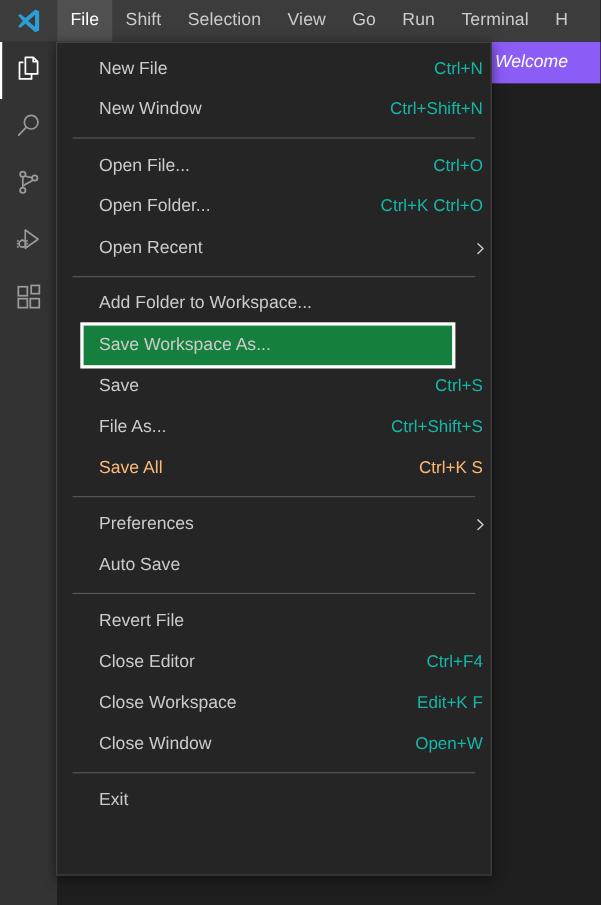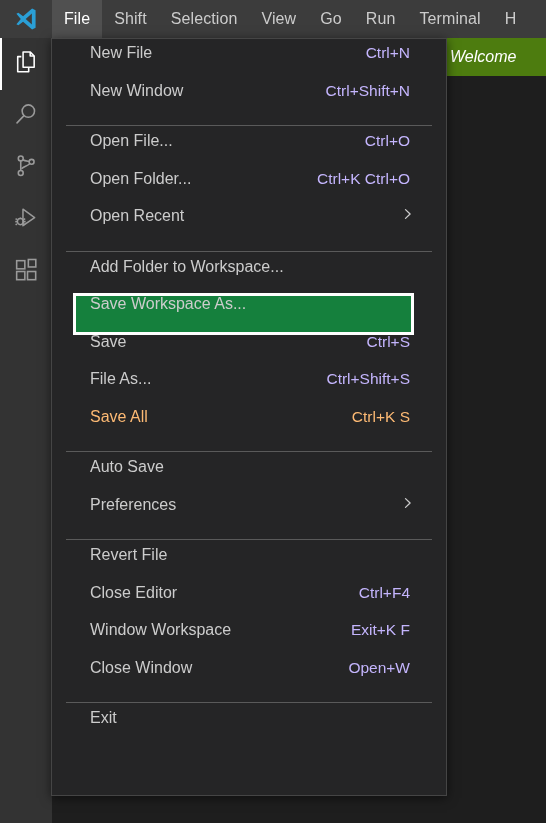--- a/index.html
+++ b/index.html
@@ -102,21 +102,21 @@
     width: 494px;
     height: 38px;
     background: #252526;
   }
   .tab {
     position: absolute;
     left: 384px;
     top: 0;
     height: 38px;
     min-width: 110px;
-    background: #4d7c0f;
+    background: #8b5cf6;
     display: flex;
     align-items: center;
     padding: 0 14px;
   }
   .tab-label {
     color: #ffffff;
     font-size: 16px;
     font-style: italic;
     white-space: nowrap;
   }
@@ -145,29 +145,29 @@
     border: 1px solid #454545;
     box-shadow: 0 2px 10px rgba(0,0,0,0.55);
     z-index: 40;
     padding: 5px 0;
   }
 
   .mrow {
     position: relative;
     height: 37.5px;
     display: flex;
-    align-items: flex-start;
-    padding: 0 36px 0 38px;
+    align-items: center;
+    padding: 0 7px 0 38px;
     color: #cccccc;
     font-size: 16px;
     white-space: nowrap;
   }
   .mrow .label { flex: 1 1 auto; }
   .mrow .accel {
-    color: #c4b5fd;
+    color: #14b8a6;
     font-size: 15.5px;
     flex: 0 0 auto;
     padding-left: 20px;
   }
   .mrow.disabled .label,
   .mrow.disabled .accel { color: #fdba74; }
 
   .mrow.focused {
     outline: 3px solid #ffffff;
     outline-offset: -1px;
@@ -325,39 +325,39 @@
       <div class="mrow">
         <span class="label">File As...</span>
         <span class="accel">Ctrl+Shift+S</span>
       </div>
       <div class="mrow disabled">
         <span class="label">Save All</span>
         <span class="accel">Ctrl+K S</span>
       </div>
       <div class="sep"></div>
       <div class="mrow">
-        <span class="label">Auto Save</span>
-      </div>
-      <div class="mrow">
         <span class="label">Preferences</span>
         <span class="submenu-arrow"><svg width="12" height="14" viewBox="0 0 12 14" fill="none" stroke="#cccccc" stroke-width="1.3" stroke-linecap="round" stroke-linejoin="round">
             <path d="M3.5 2.6 L8.1 7 L3.5 11.4"></path>
           </svg></span>
       </div>
+      <div class="mrow">
+        <span class="label">Auto Save</span>
+      </div>
       <div class="sep"></div>
       <div class="mrow">
         <span class="label">Revert File</span>
       </div>
       <div class="mrow">
         <span class="label">Close Editor</span>
         <span class="accel">Ctrl+F4</span>
       </div>
       <div class="mrow">
-        <span class="label">Window Workspace</span>
-        <span class="accel">Exit+K F</span>
+        <span class="label">Close Workspace</span>
+        <span class="accel">Edit+K F</span>
       </div>
       <div class="mrow">
         <span class="label">Close Window</span>
         <span class="accel">Open+W</span>
       </div>
       <div class="sep"></div>
       <div class="mrow">
         <span class="label">Exit</span>
       </div>
     </div>

